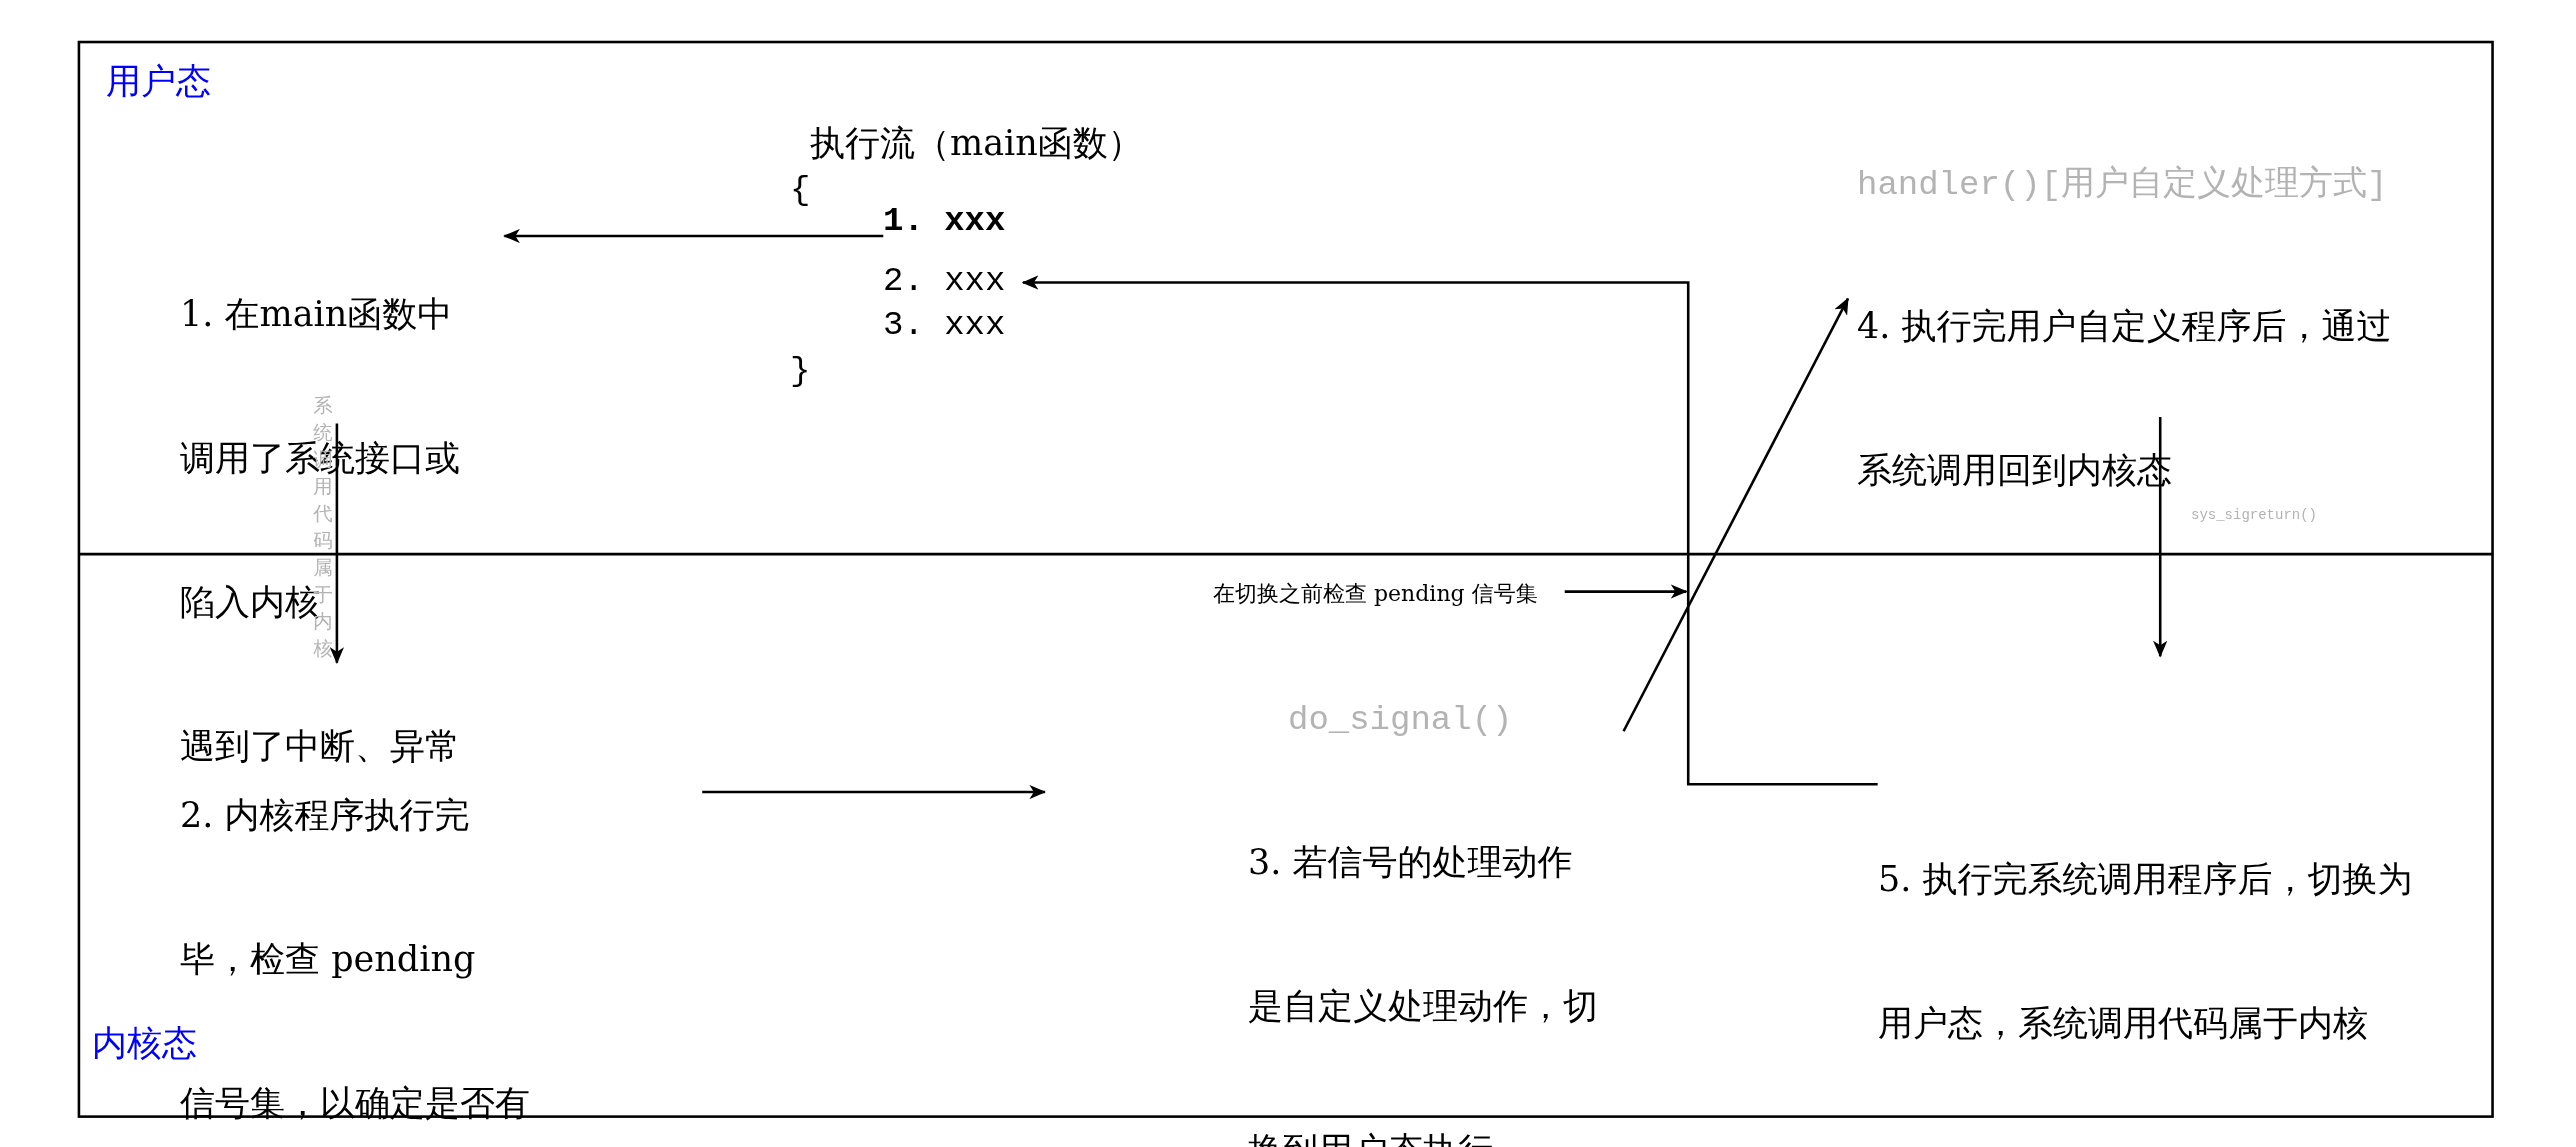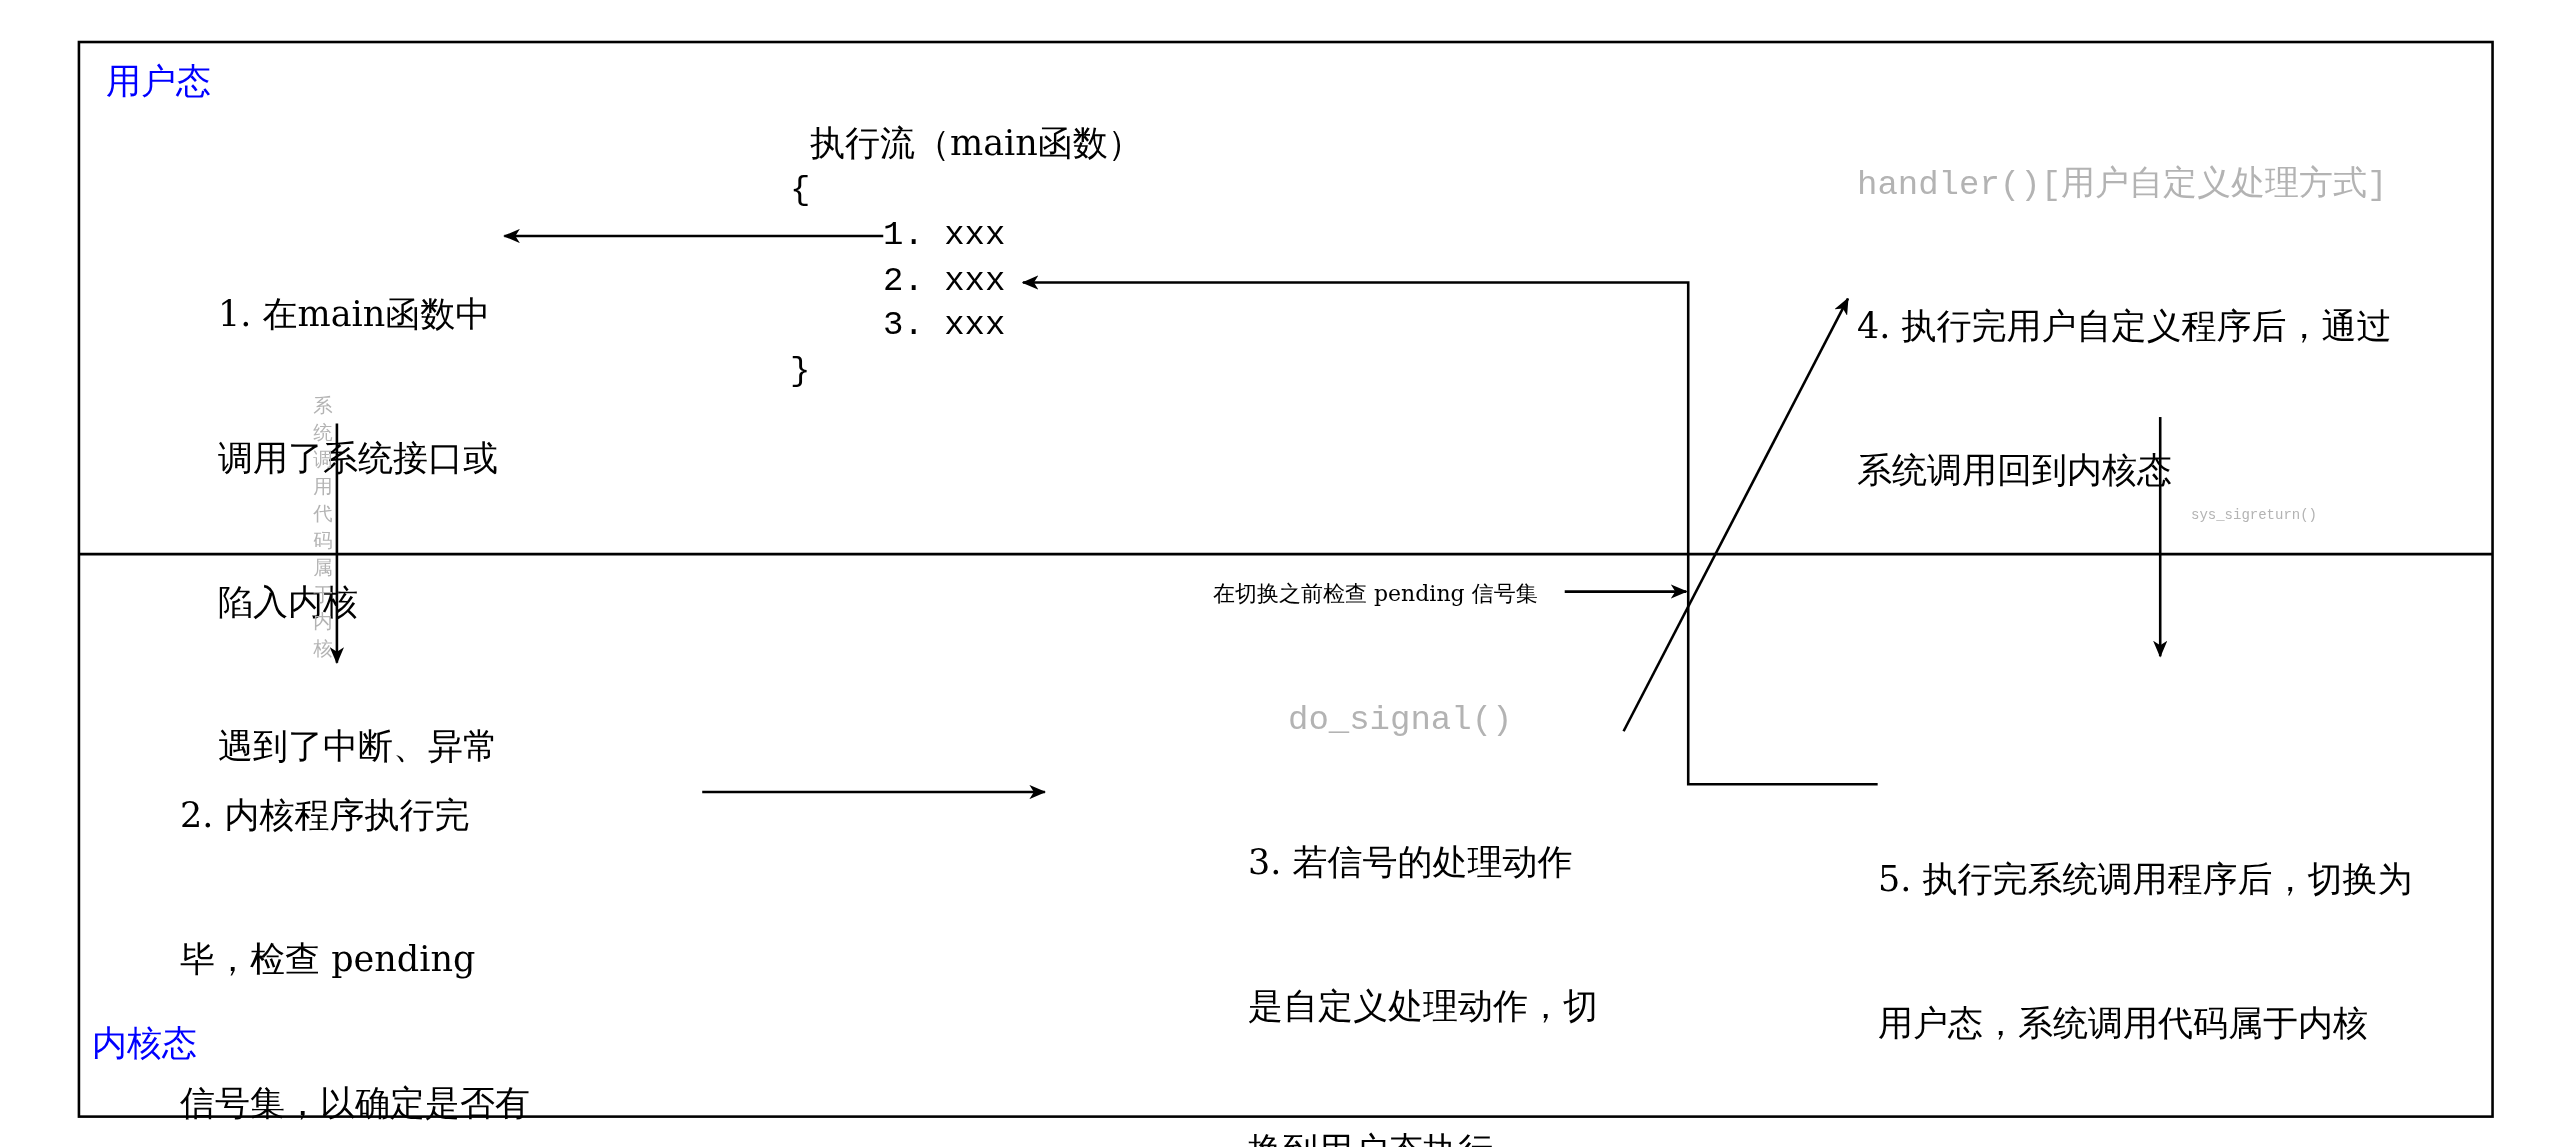--- a/index.html
+++ b/index.html
@@ -46,27 +46,27 @@
 
   <line x1="3341" y1="645" x2="3341" y2="1015" stroke="#000" stroke-width="4" marker-end="url(#ahb)"></line>
 </svg>
 
 <div class="t zone" style="left:106px; top:58px;">用户态</div>
 <div class="t zone" style="left:92px; top:1020px;">内核态</div>
 
 <div>
   <div class="t step" style="left:790px; top:119px;margin-left:20px;">执行流（main函数）</div>
   <div class="t code mono" style="left:790px; top:168px;">{</div>
-  <div class="t code mono" style="left:883px; top:213px;">1. xxx</div>
+  <div class="t code mono" style="left:883px; top:199px;font-weight:bold;">1. xxx</div>
   <div class="t code mono" style="left:883px; top:259px;">2. xxx</div>
   <div class="t code mono" style="left:883px; top:303px;">3. xxx</div>
   <div class="t code mono" style="left:790px; top:349px;">}</div>
 </div>
 
-<div class="t step" style="left:180px; top:194px;margin-left:38px;">
+<div class="t step" style="left:180px; top:194px;">
   <div>1. 在main函数中</div>
   <div>调用了系统接口或</div>
   <div>陷入内核</div>
   <div>遇到了中断、异常</div>
 </div>
 
 <div class="vert" style="left:297px; top:392px;margin-left:13px;">系统调用代码属于内核</div>
 
 <div class="t step" style="left:180px; top:695px;">
   <div>2. 内核程序执行完</div>

